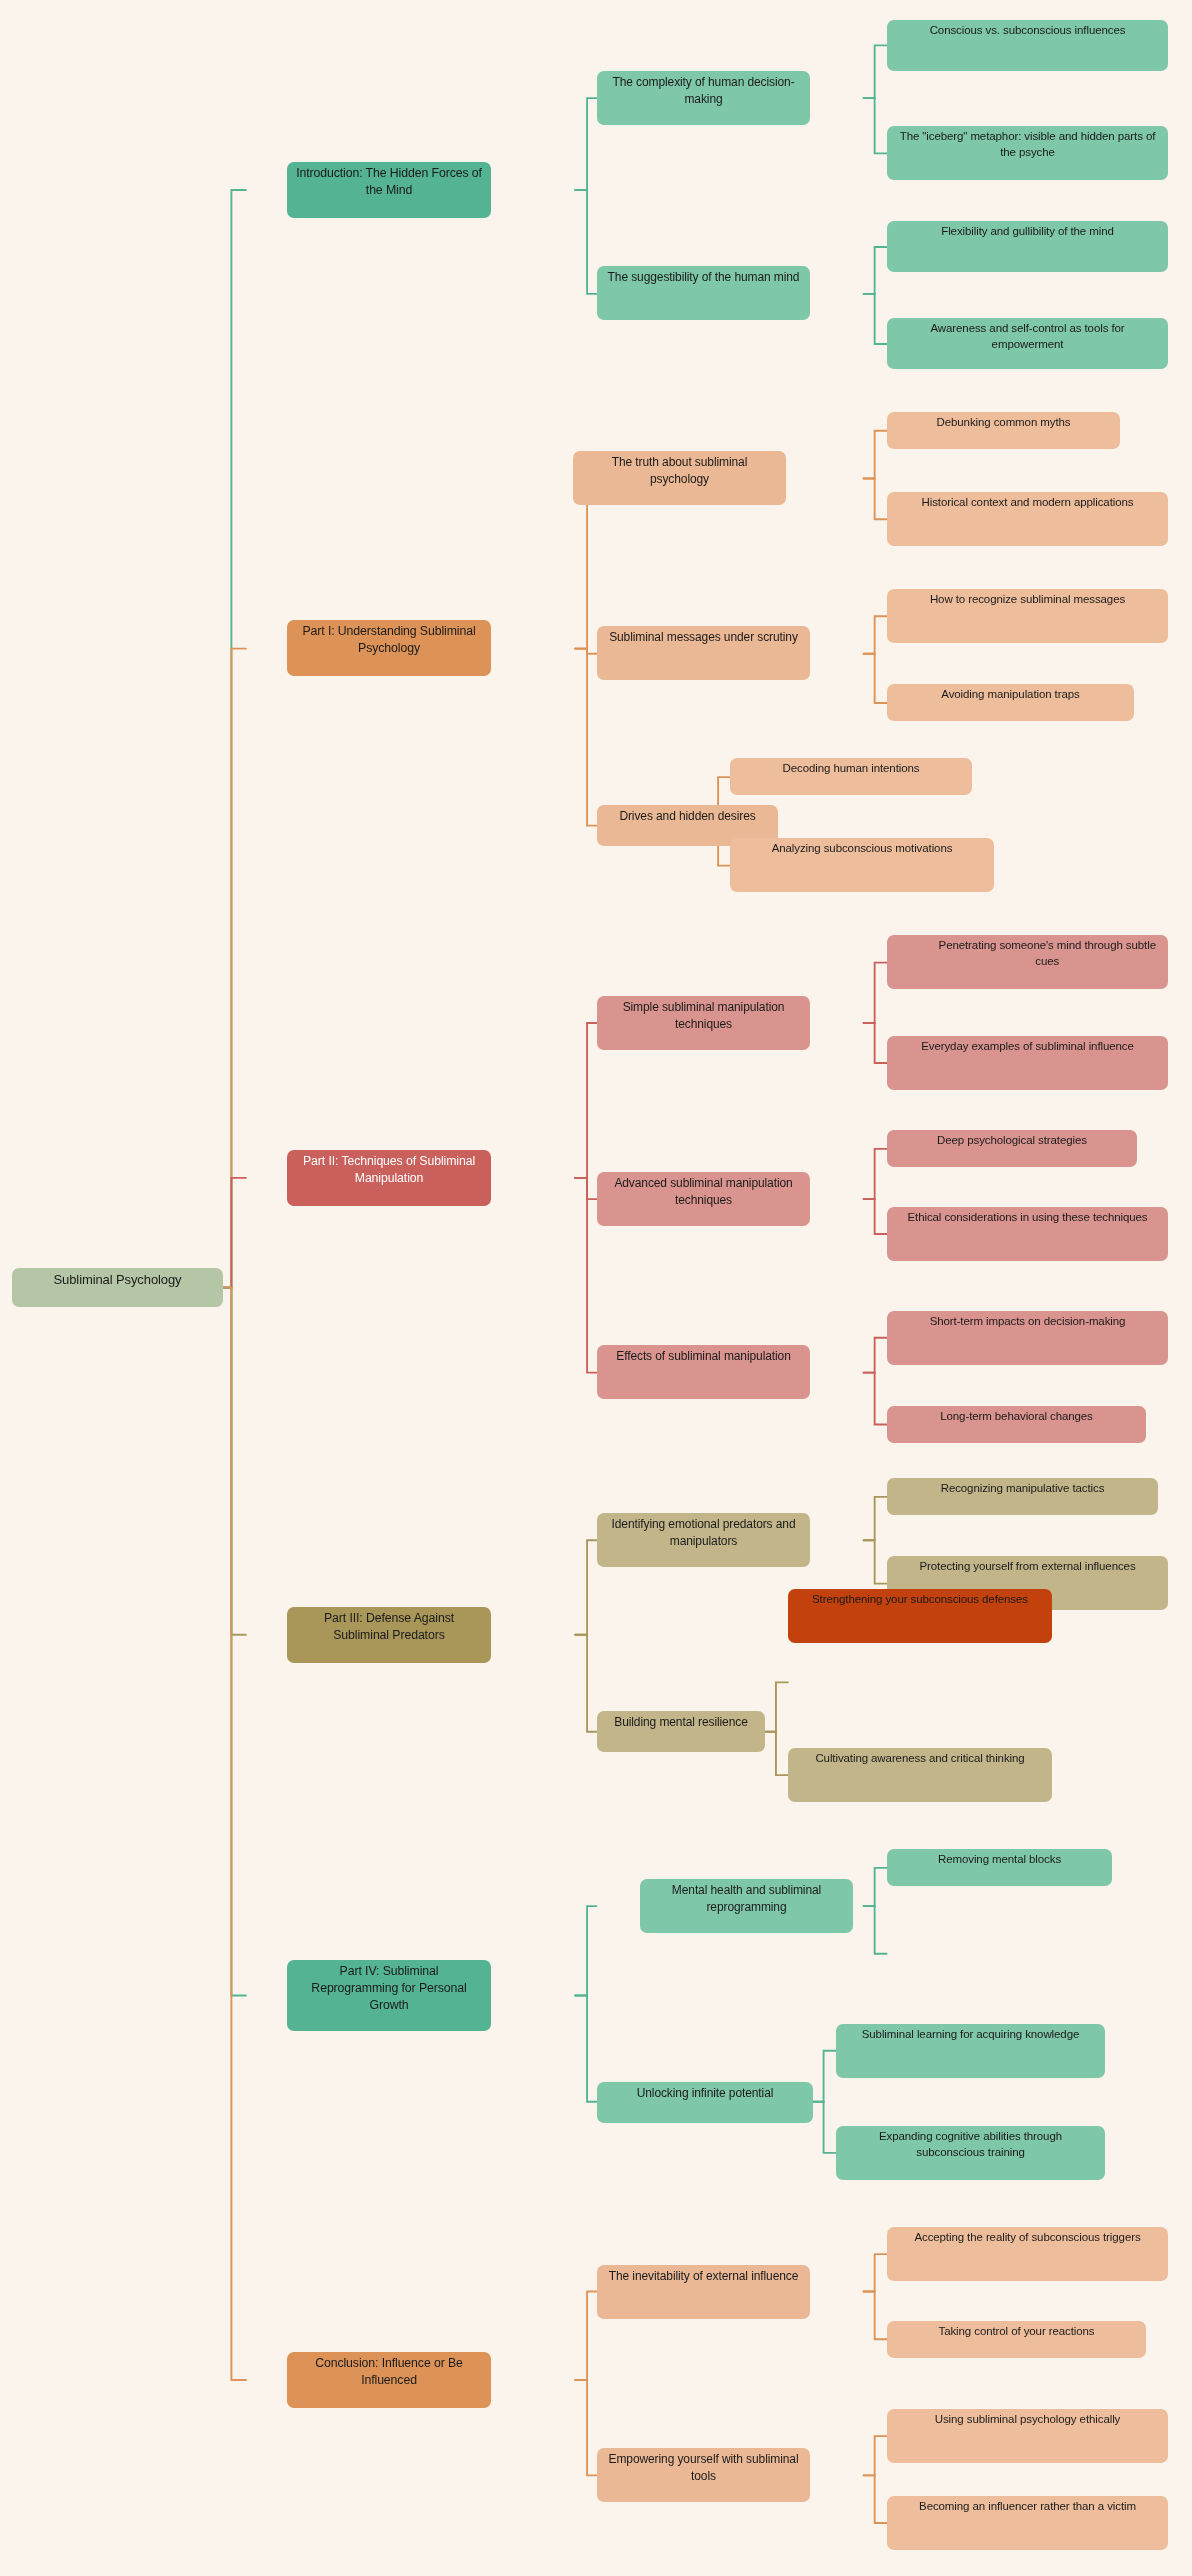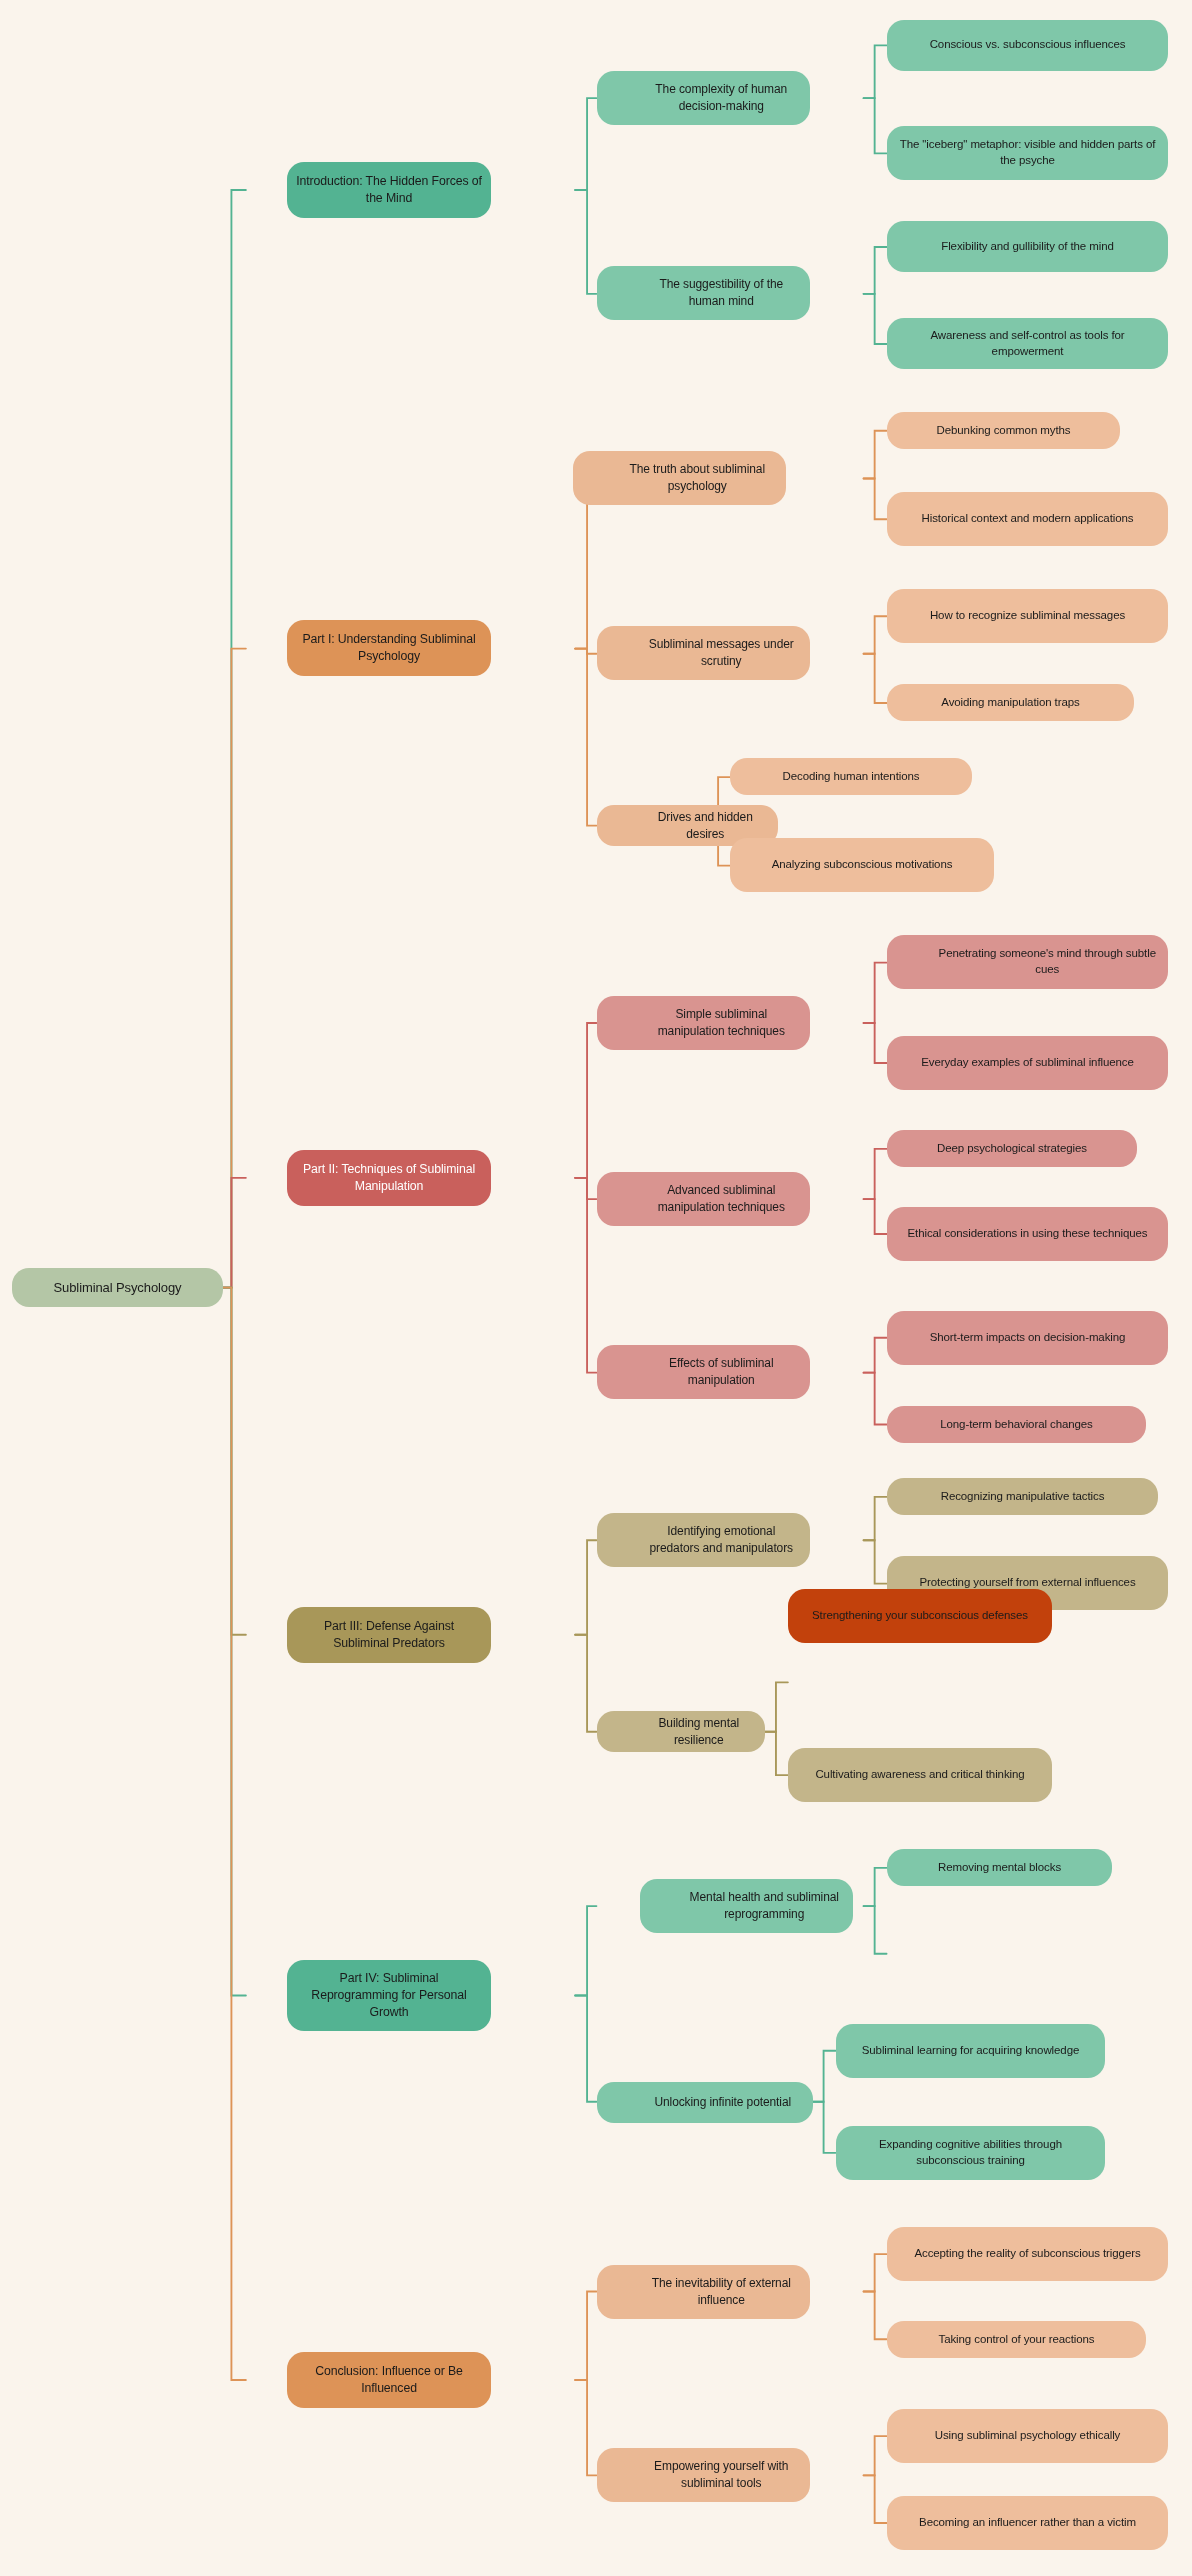--- a/index.html
+++ b/index.html
@@ -20,33 +20,32 @@
   }
   svg#edges {
     position: absolute;
     left: 0; top: 0;
     width: 1192px; height: 2576px;
     pointer-events: none;
   }
   .node {
     position: absolute;
     display: flex;
-    align-items: center;
     justify-content: center;
     text-align: center;
-    border-radius: 17px;
+    border-radius: 7px;
     color: #1b1b1b;
     line-height: 1.38;
     padding: 3.4px 8.5px;
     letter-spacing: -0.1px;
   }
   .node span { display: block; width: 100%; }
   .lvl0 { font-size: 13px; }
   .lvl1 { font-size: 12.3px; }
-  .lvl2 { font-size: 12px; padding-left: 44px; }
+  .lvl2 { font-size: 12px; }
   .lvl3 { font-size: 11.5px; }
   .white-text { color: #ffffff; }
 </style>
 </head>
 <body>
 
 <div id="canvas">
 
   <svg id="edges" viewBox="0 0 1401 3027">
 

